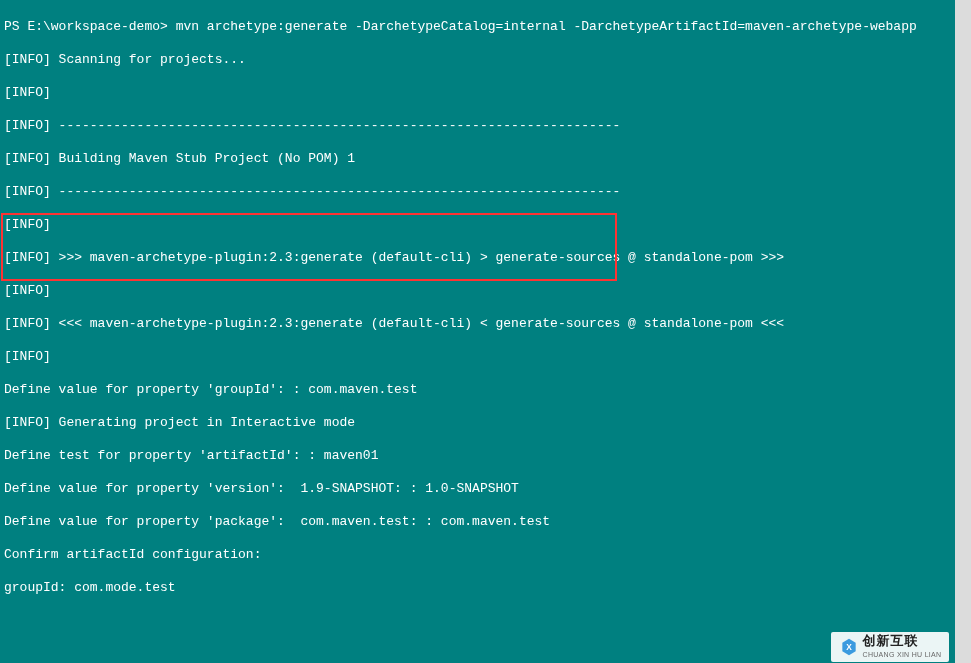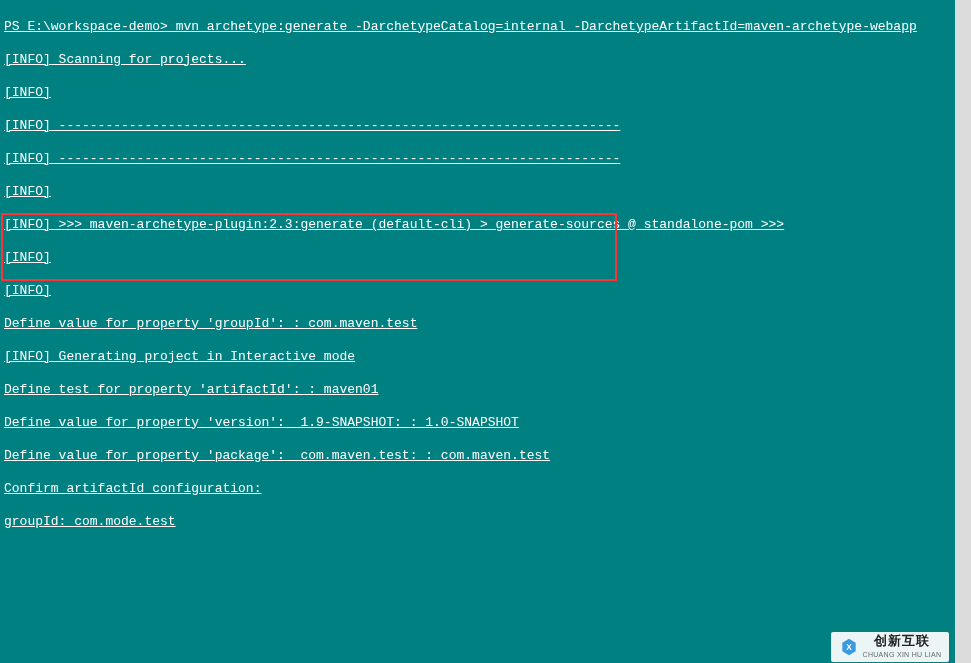--- a/index.html
+++ b/index.html
@@ -14,21 +14,20 @@
       overflow: hidden;
       position: relative;
       line-height: 1.27;
     }
     .terminal {
       padding: 2px 4px;
       white-space: pre;
     }
     .line {
       display: block;
-      text-decoration: underline;
     }
     .highlight-box {
       position: absolute;
       border: 2px solid #ff3333;
       left: 1px;
       top: 213px;
       width: 612px;
       height: 64px;
       pointer-events: none;
       background: transparent;
@@ -55,36 +54,38 @@
       display: flex;
       align-items: center;
       justify-content: center;
       font-family: Arial, sans-serif;
       color: #444;
       font-size: 11px;
       border-radius: 2px;
     }
     .logo-text-cn { font-size: 13px; font-weight: bold; color: #222; letter-spacing:1px;}
     .logo-sub { font-size: 7px; color:#666; letter-spacing:0.3px;}
-    .logo-inner{ text-align:center; line-height:1.05;}
+    .logo-inner{ line-height:1.05;}
     .logo-icon{ display:inline-block; width:20px;height:20px;margin-right:4px; vertical-align:middle;}
     .logo-icon svg { width:20px;height:20px;}
   </style>
 </head>
 <body>
 
 <div class="terminal">
 <span class="line">PS E:\workspace-demo&gt; mvn archetype:generate -DarchetypeCatalog=internal -DarchetypeArtifactId=maven-archetype-webapp</span>
 <span class="line">[INFO] Scanning for projects...</span>
 <span class="line">[INFO]</span>
 <span class="line">[INFO] ------------------------------------------------------------------------</span>
+<span class="line">[INFO] Building Maven Stub Project (No POM) 1</span>
 <span class="line">[INFO] ------------------------------------------------------------------------</span>
 <span class="line">[INFO]</span>
 <span class="line">[INFO] &gt;&gt;&gt; maven-archetype-plugin:2.3:generate (default-cli) &gt; generate-sources @ standalone-pom &gt;&gt;&gt;</span>
 <span class="line">[INFO]</span>
+<span class="line">[INFO] &lt;&lt;&lt; maven-archetype-plugin:2.3:generate (default-cli) &lt; generate-sources @ standalone-pom &lt;&lt;&lt;</span>
 <span class="line">[INFO]</span>
 <span class="line">Define value for property 'groupId': : com.maven.test</span>
 <span class="line">[INFO] Generating project in Interactive mode</span>
 <span class="line">Define test for property 'artifactId': : maven01</span>
 <span class="line">Define value for property 'version':  1.9-SNAPSHOT: : 1.0-SNAPSHOT</span>
 <span class="line">Define value for property 'package':  com.maven.test: : com.maven.test</span>
 <span class="line">Confirm artifactId configuration:</span>
 <span class="line">groupId: com.mode.test</span>
 
 

